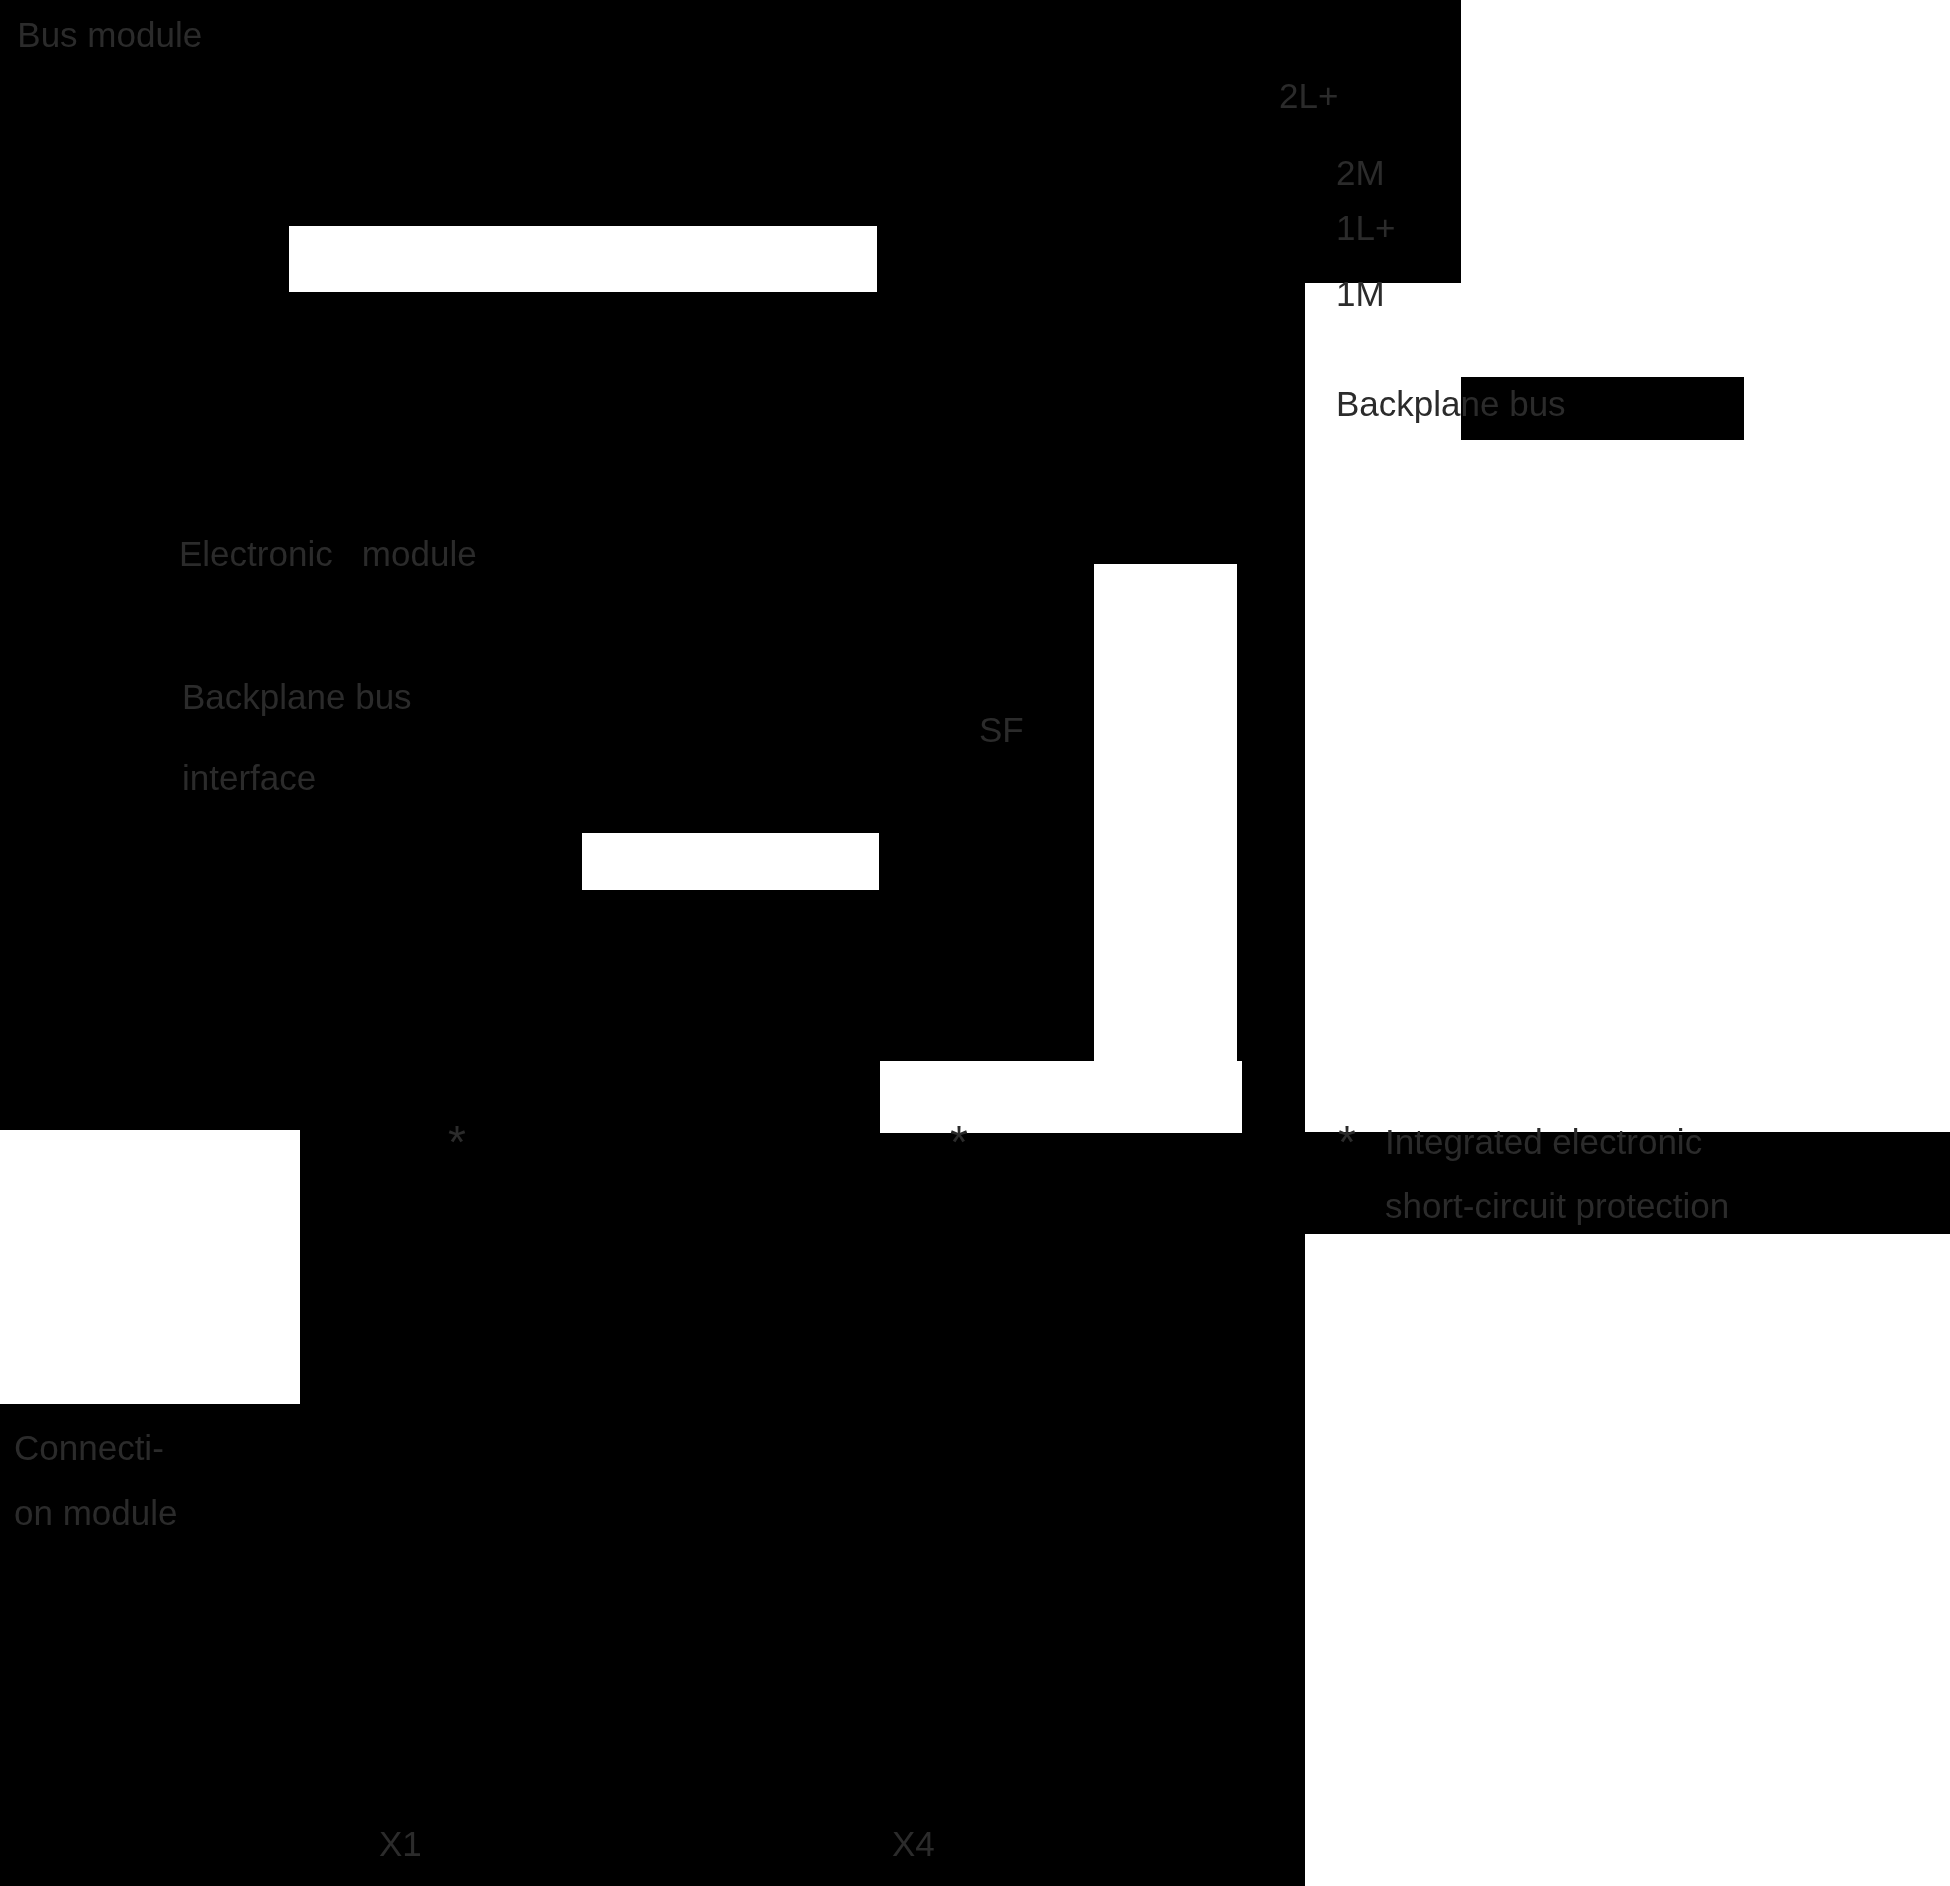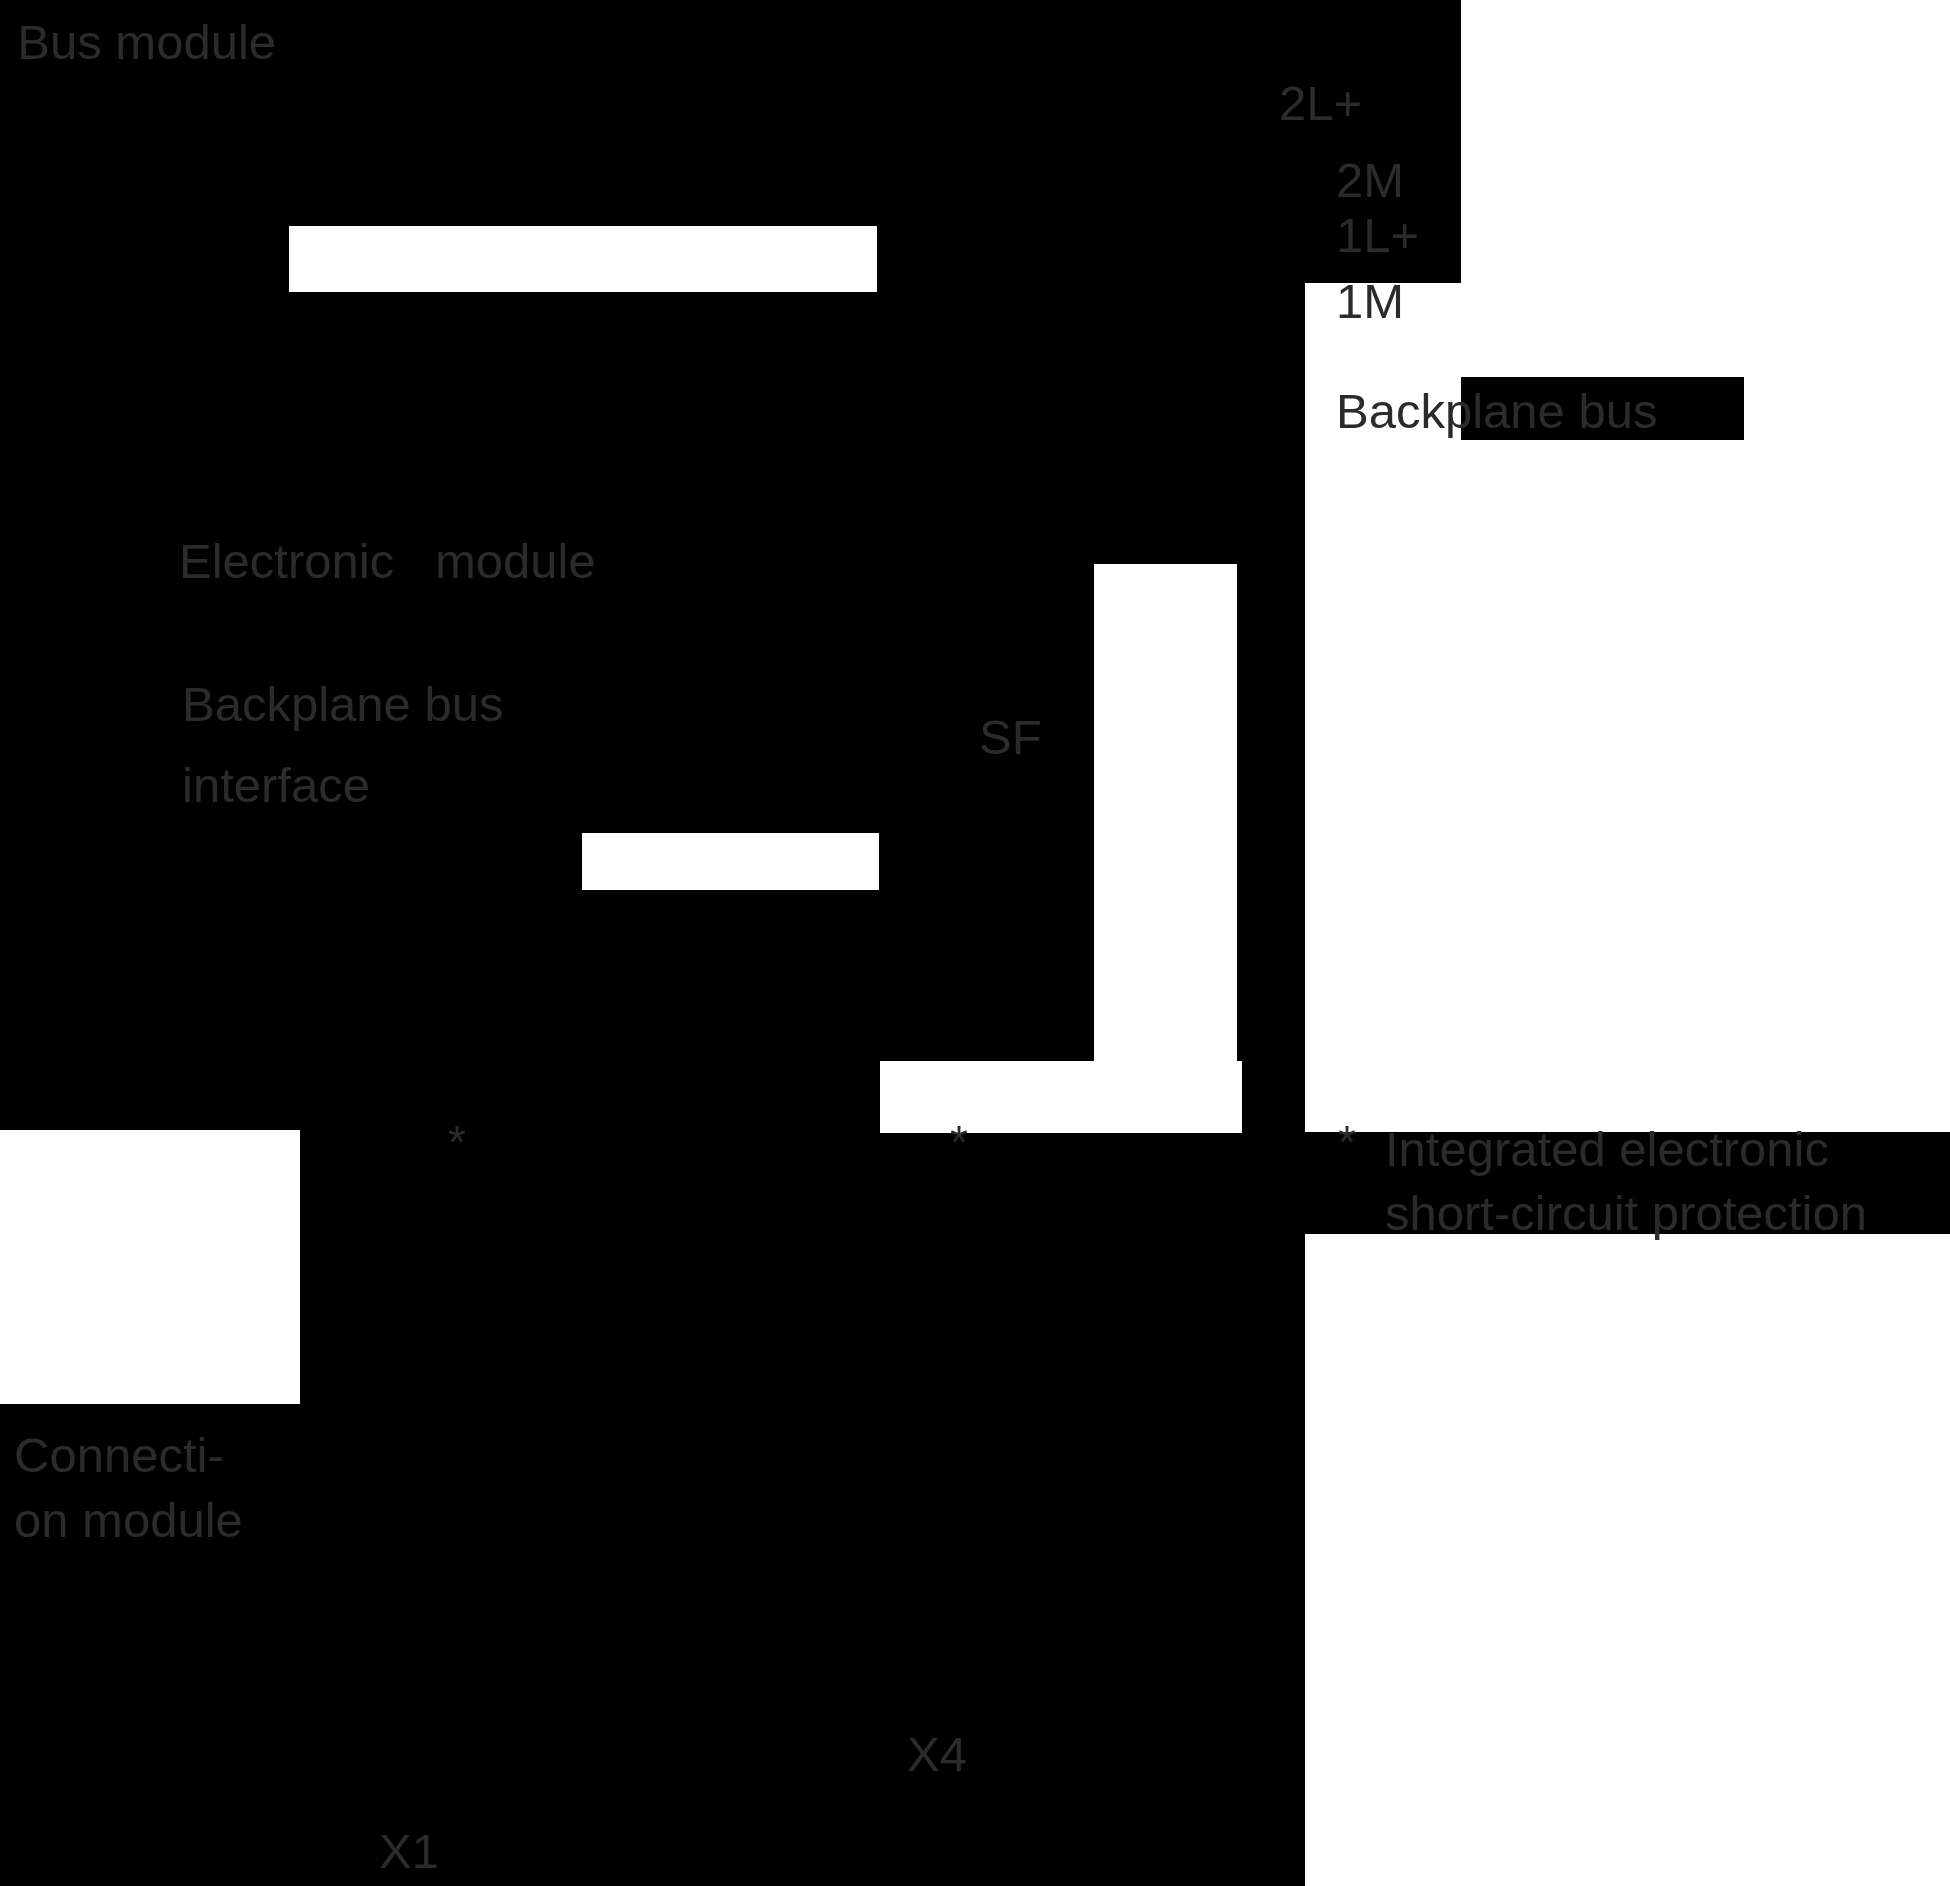--- a/index.html
+++ b/index.html
@@ -25,21 +25,21 @@
     position: absolute;
     background: #ffffff;
   }
   .lbl {
     position: absolute;
     color: #2b2b2b;
     font-family: "Liberation Sans", sans-serif;
     line-height: 1.08;
     white-space: pre;
   }
-  .big { font-size: 49px; }
+  .big { font-size: 35px; }
   .med { font-size: 46px; }
 </style>
 </head>
 <body>
 
 <div id="canvas">
 
   <div class="blk" style="left:0px; top:0px; width:1445px; height:1887px;"></div>
 
   <div class="blk" style="left:1445px; top:0px; width:15.7px; height:299px;"></div>
@@ -95,16 +95,16 @@
   <div class="lbl big" style="left:1385px; top:1123px;">Integrated electronic</div>
 
   <div class="lbl big" style="left:1385px; top:1187px;">short-circuit protection</div>
 
   <div class="lbl big" style="left:14px; top:1429px;">Connecti-</div>
 
   <div class="lbl big" style="left:14px; top:1494px;">on module</div>
 
   <div class="lbl big" style="left:379px; top:1825px;">X1</div>
 
-  <div class="lbl big" style="left:892px; top:1728px;margin-left:15px;">X4</div>
+  <div class="lbl big" style="left:892px; top:1825px;">X4</div>
 
 </div>
 
 
 </body></html>

